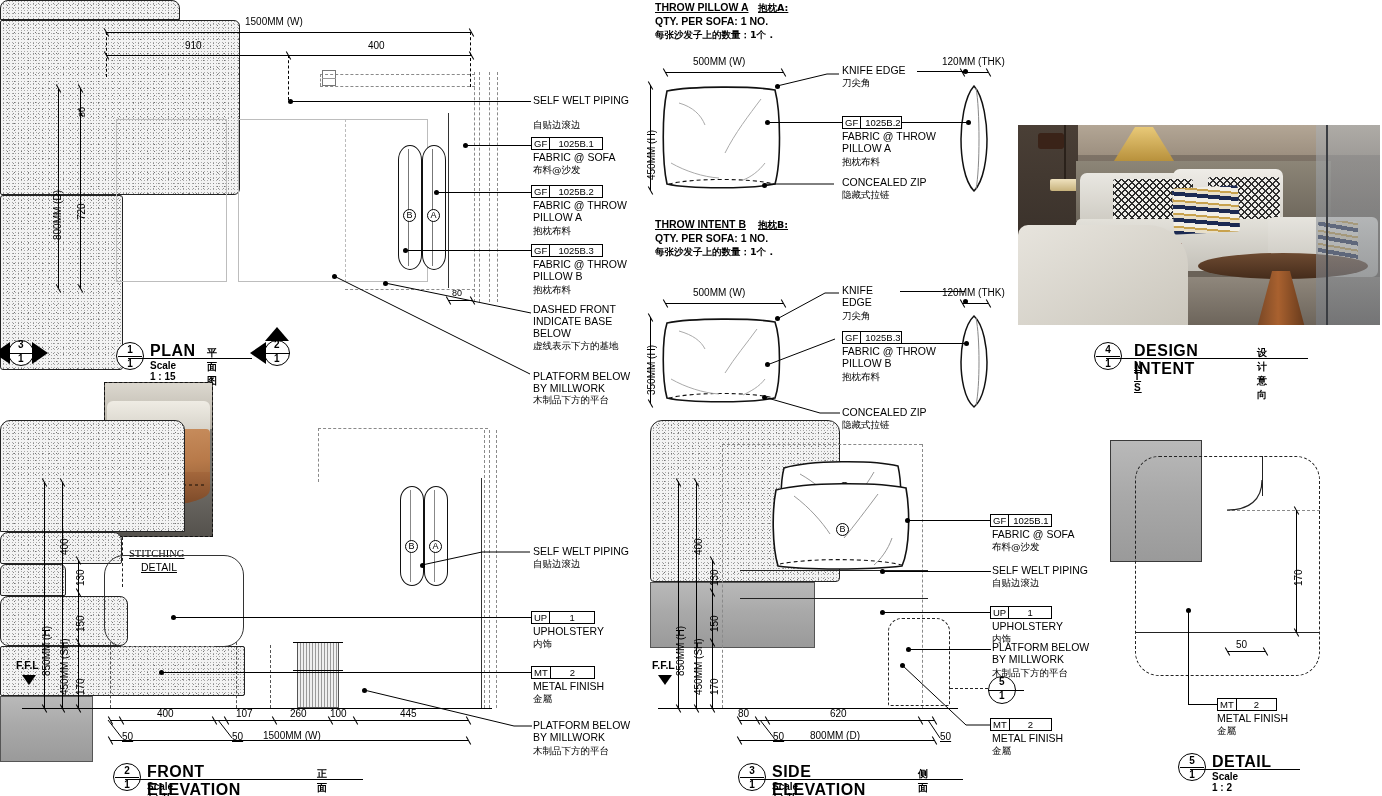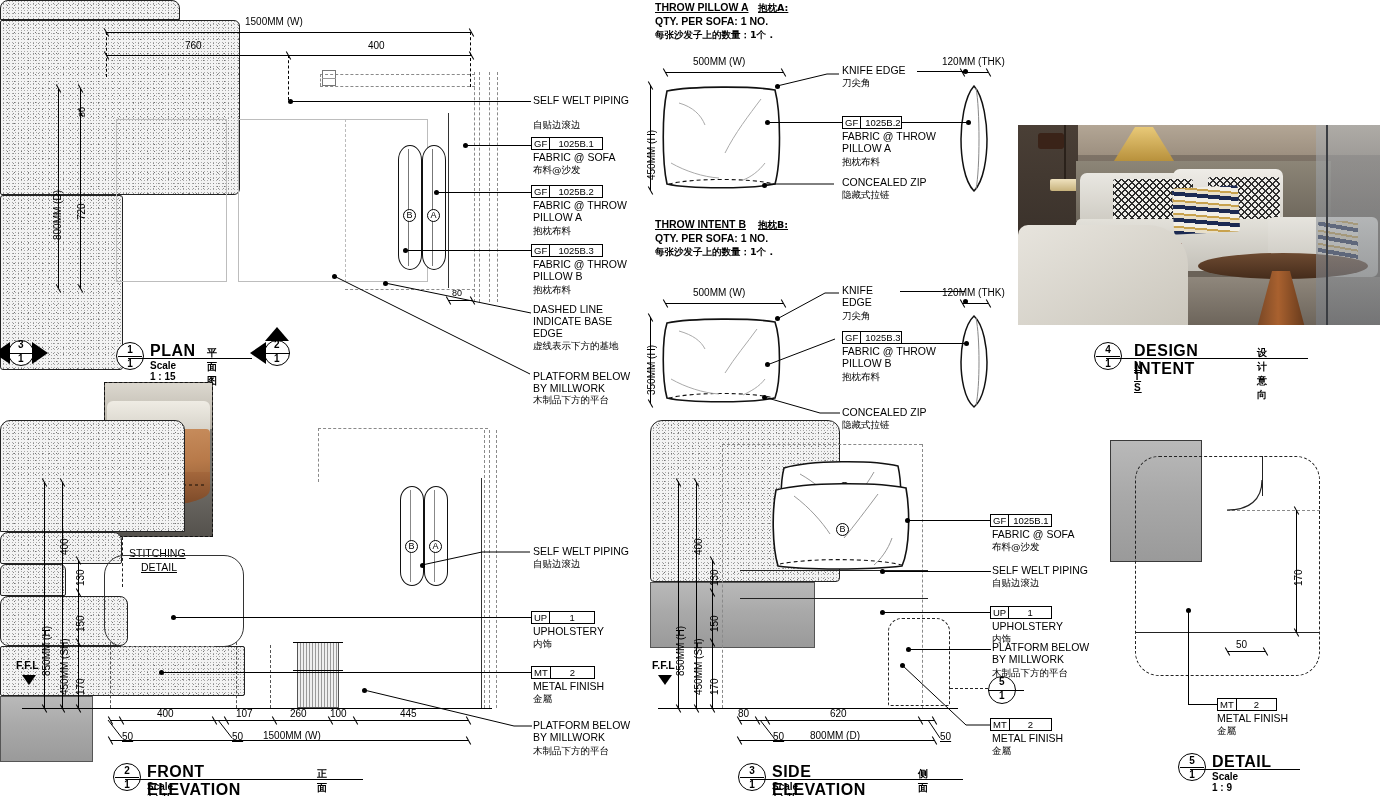--- a/index.html
+++ b/index.html
@@ -263,21 +263,21 @@
     <div class="hl" style="left:106px;top:32px;width:365px;"></div>
     <div class="tick" style="left:102px;top:32px;"></div>
     <div class="tick" style="left:467px;top:32px;"></div>
     <div class="dimtxt" style="left:245px;top:16px;">1500MM (W)</div>
 
     <div class="hl" style="left:106px;top:55px;width:182px;"></div>
     <div class="hl" style="left:288px;top:55px;width:183px;"></div>
     <div class="tick" style="left:102px;top:55px;"></div>
     <div class="tick" style="left:284px;top:55px;"></div>
     <div class="tick" style="left:467px;top:55px;"></div>
-    <div class="dimtxt" style="left:185px;top:40px;">760</div>
+    <div class="dimtxt" style="left:185px;top:40px;">910</div>
     <div class="dimtxt" style="left:368px;top:40px;">400</div>
 
     <div class="vl dash" style="left:106px;top:32px;height:45px;"></div>
     <div class="vl dash" style="left:288px;top:55px;height:45px;"></div>
     <div class="vl dash" style="left:470px;top:32px;height:55px;"></div>
 
     <div class="vl" style="left:58px;top:88px;width:0;height:200px;"></div>
     <div class="tick" style="left:54px;top:88px;"></div>
     <div class="tick" style="left:54px;top:288px;"></div>
     <div class="dimtxt vert" style="left:52px;top:240px;">800MM (D)</div>
@@ -374,21 +374,21 @@
     <div class="txt t10" style="left:533px;top:200px;width:112px;white-space:normal;">FABRIC @ THROW PILLOW A</div>
     <div class="txt cn" style="left:533px;top:226px;">抱枕布料</div>
 
     <div class="tag" style="left:531px;top:244px;width:72px;">
       <div class="k">GF</div>
       <div class="v">1025B.3</div>
     </div>
     <div class="txt t10" style="left:533px;top:259px;width:112px;white-space:normal;">FABRIC @ THROW PILLOW B</div>
     <div class="txt cn" style="left:533px;top:285px;">抱枕布料</div>
 
-    <div class="txt t10" style="left:533px;top:304px;width:104px;white-space:normal;">DASHED LINE INDICATE BASE EDGE</div>
+    <div class="txt t10" style="left:533px;top:304px;width:104px;white-space:normal;">DASHED FRONT INDICATE BASE BELOW</div>
     <div class="txt cn" style="left:533px;top:341px;width:95px;white-space:normal;">虚线表示下方的基地</div>
 
     <div class="txt t10" style="left:533px;top:371px;width:100px;white-space:normal;">PLATFORM BELOW BY MILLWORK</div>
     <div class="txt cn" style="left:533px;top:395px;width:80px;white-space:normal;">木制品下方的平台</div>
 
     <div style="position:absolute;left:8px;top:340px;">
       <div class="vm-circ" style="left:0;top:0;"></div>
       <div class="hl" style="left:0px;top:13px;width:26px;"></div>
       <div class="dimtxt" style="left:10px;top:-1px;font-weight:bold;">3</div>
       <div class="dimtxt" style="left:10px;top:13px;font-weight:bold;">1</div>
@@ -600,21 +600,21 @@
     <div class="photo" id="st-photo" style="left:9px;top:2px;width:109px;height:155px;">
       <div class="st-bg"></div>
       <div class="st-backwall"></div>
       <div class="st-cushion"></div>
       <div class="st-lowfab"></div>
       <div class="st-leather"></div>
       <div class="st-leather2"></div>
       <div class="st-stitch"></div>
     </div>
     <div class="vl" style="left:27px;top:157px;height:50px;border-left:1px dashed #222;"></div>
-    <div class="txt t10 ul" style="left:34px;top:168px;">STITCHING</div>
+    <div class="txt t10 ul" style="left:34px;top:168px;font-family:Liberation Serif, serif;">STITCHING</div>
     <div class="txt t10 ul" style="left:46px;top:182px;">DETAIL</div>
   </div>
 
   <div class="abs" style="left:0;top:420px;width:660px;height:376px;">
 
     <div class="vl" style="left:44px;top:62px;height:226px;"></div>
     <div class="tick" style="left:40px;top:62px;"></div>
     <div class="tick" style="left:40px;top:288px;"></div>
     <div class="dimtxt vert" style="left:41px;top:256px;">850MM (H)</div>
 
@@ -951,17 +951,17 @@
     <div class="txt cn" style="left:107px;top:286px;">金屬</div>
 
     <div class="titleblock" style="left:68px;top:313px;">
       <div class="tb-circle" style="left:0;top:0;">
         <div class="num">5</div>
         <div class="bar"></div>
         <div class="den">1</div>
       </div>
       <div class="tb-name" style="left:34px;top:0px;">DETAIL</div>
       <div class="tb-rule" style="left:12px;top:16px;width:110px;"></div>
-      <div class="tb-scale" style="left:34px;top:18px;">Scale 1 : 9</div>
+      <div class="tb-scale" style="left:34px;top:18px;">Scale 1 : 2</div>
     </div>
   </div>
 
 </div>
 
 </body></html>

